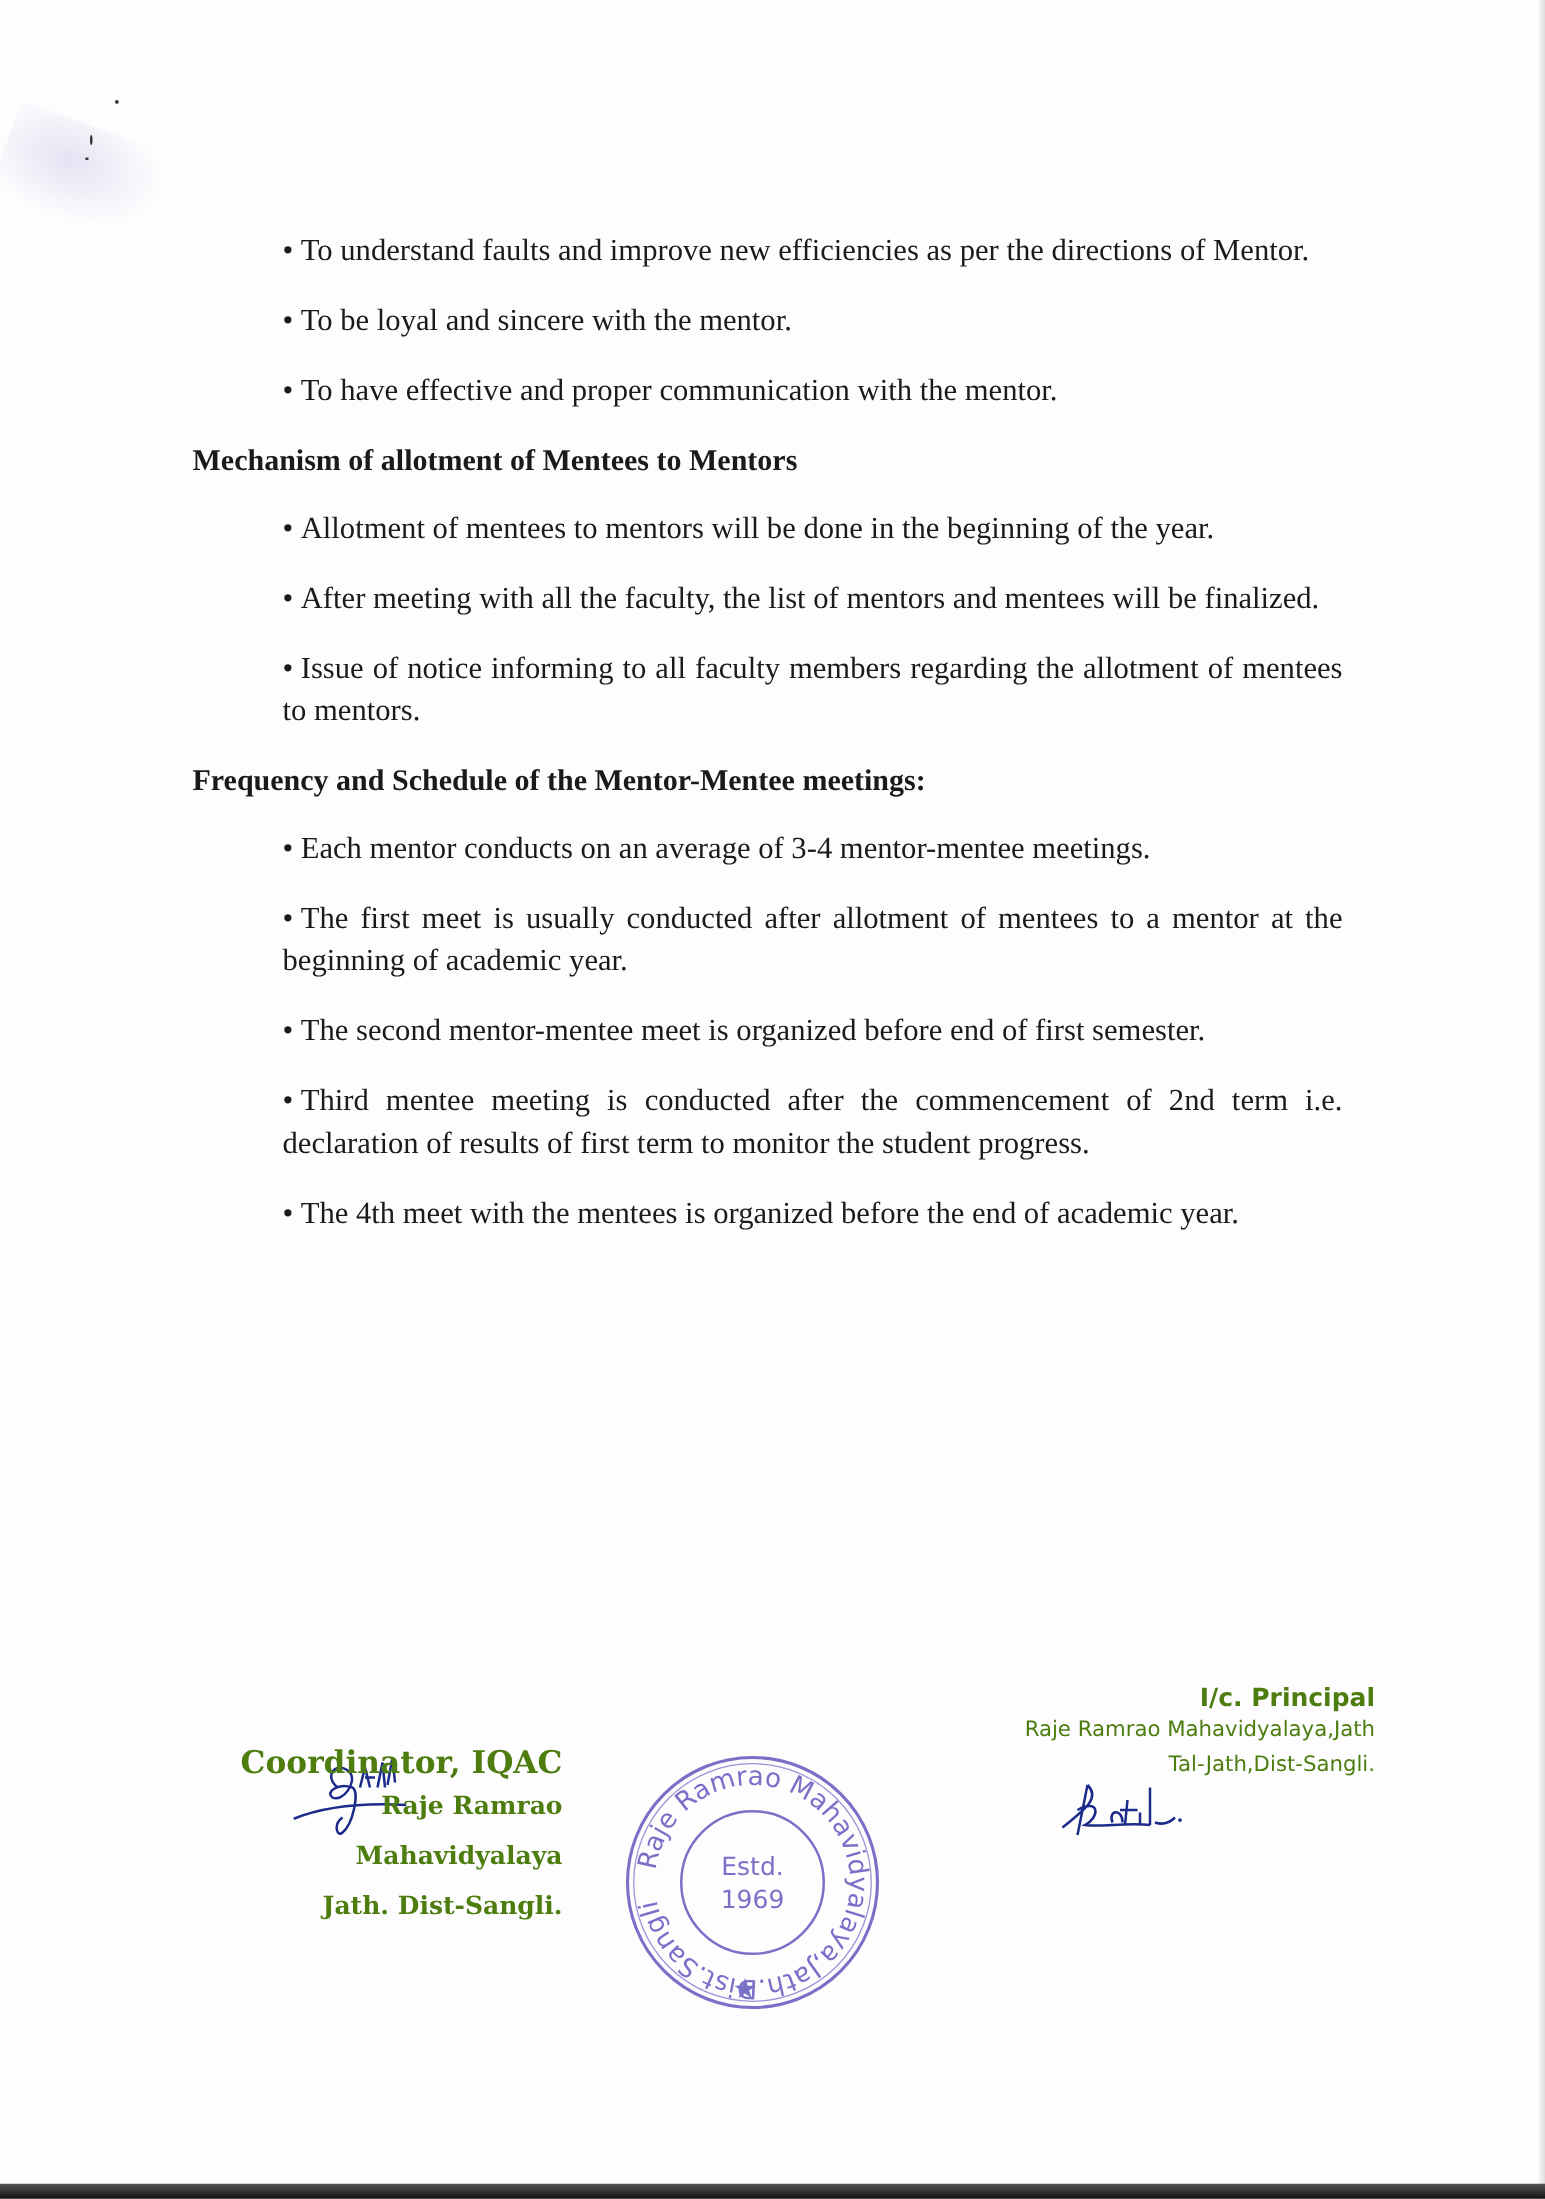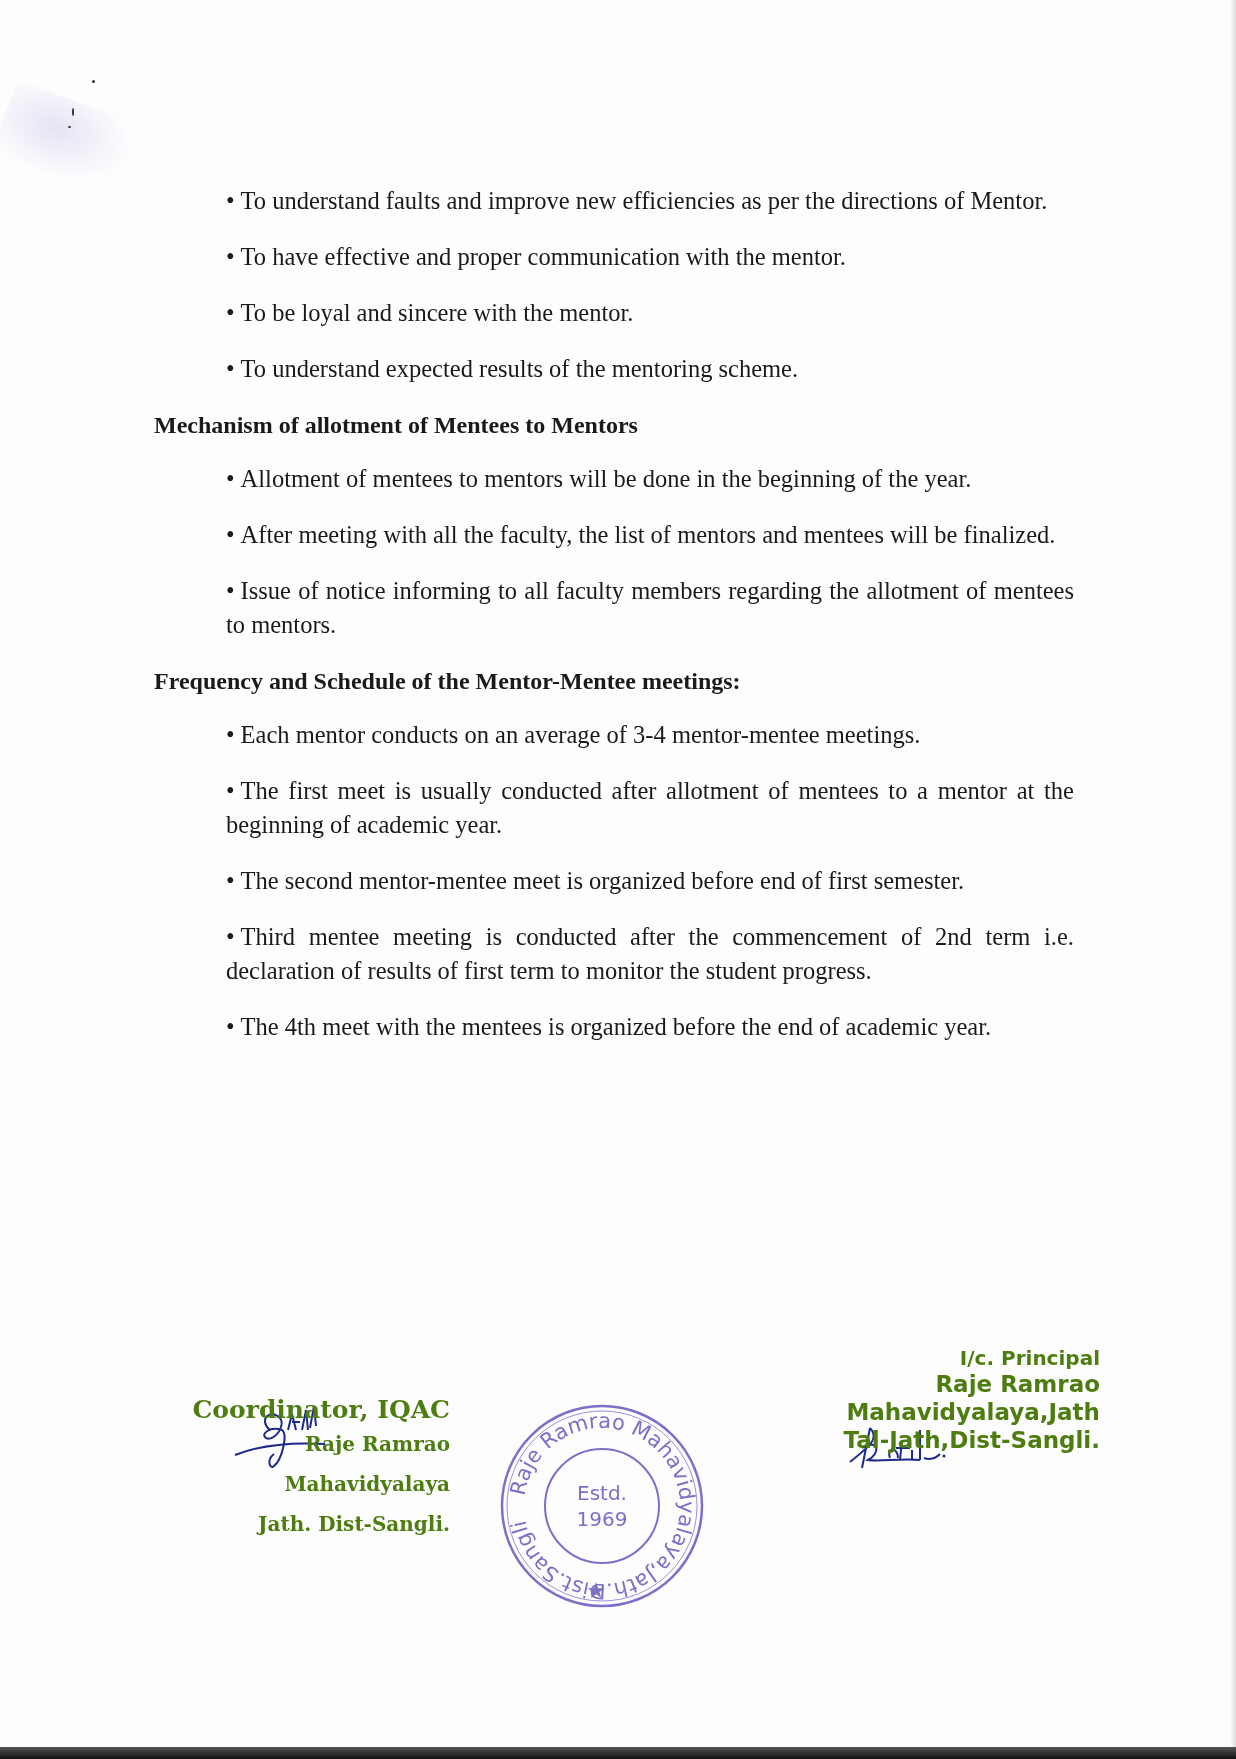--- a/index.html
+++ b/index.html
@@ -37,42 +37,41 @@
       text-indent: 20px; text-align: justify; margin: 0 0 20px 0;
     }
     .sig-block {
       position: absolute; color: #4d7c0f; text-align: right;
     }
     .sig-left { left: 140px; top: 1395px; width: 310px; font-family: "DejaVu Serif", serif; }
     .sig-left .title { font-size: 25px; font-weight: bold; }
     .sig-left .line { font-size: 20px; font-weight: bold; line-height: 40px; }
     .sig-right { left: 740px; top: 1346px; width: 360px; font-family: "DejaVu Sans", sans-serif; }
     .sig-right .title { font-size: 20px; font-weight: bold; }
-    .sig-right .line { font-size: 23px; font-weight: bold; line-height: 28px; }
+    .sig-right .line { font-size: 17px; font-weight: normal; line-height: 28px; }
     .signature { position: absolute; }
     .seal { position: absolute; left: 492px; top: 1396px; width: 220px; height: 220px; }
   </style>
 </head>
 <body>
 
 <div class="page-smudge"></div>
 <div class="scan-marks">
   <span style="left:28px;top:0;width:3px;height:3px;"></span>
   <span style="left:8px;top:28px;width:2px;height:8px;"></span>
   <span style="left:4px;top:46px;width:3px;height:2px;"></span>
 </div>
 <div class="right-edge"></div>
 <div class="bottom-bar"></div>
 
 <div class="content">
   <div>
     <p class="bullet"><span class="dot">•</span><span>To understand faults and improve new efficiencies as per the directions of Mentor.</span></p>
+    <p class="bullet"><span class="dot">•</span><span>To be loyal and sincere with the mentor.</span></p>
     <p class="bullet"><span class="dot">•</span><span>To have effective and proper communication with the mentor.</span></p>
-    <p class="bullet"><span class="dot">•</span><span>To be loyal and sincere with the mentor.</span></p>
-    <p class="bullet"><span class="dot">•</span><span>To understand expected results of the mentoring scheme.</span></p>
   </div>
 
   <div class="heading">Mechanism of allotment of Mentees to Mentors</div>
   <div>
     <p class="bullet"><span class="dot">•</span><span>Allotment of mentees to mentors will be done in the beginning of the year.</span></p>
     <p class="bullet"><span class="dot">•</span><span>After meeting with all the faculty, the list of mentors and mentees will be finalized.</span></p>
     <p class="bullet"><span class="dot">•</span><span>Issue of notice informing to all faculty members regarding the allotment of mentees to mentors.</span></p>
   </div>
 
   <div class="heading">Frequency and Schedule of the Mentor-Mentee meetings:</div>

